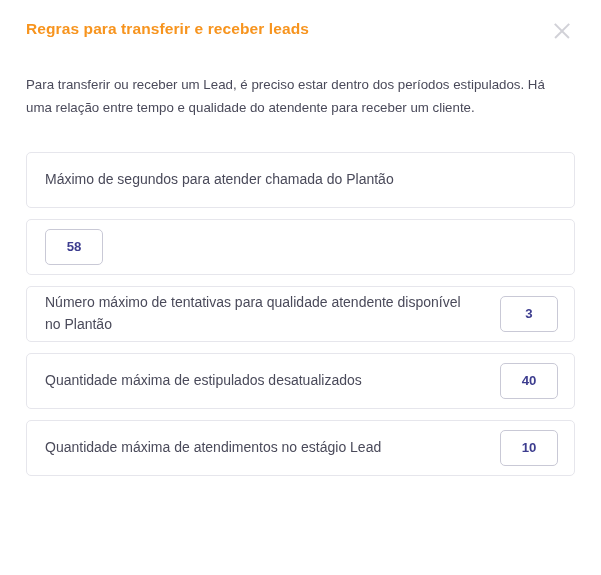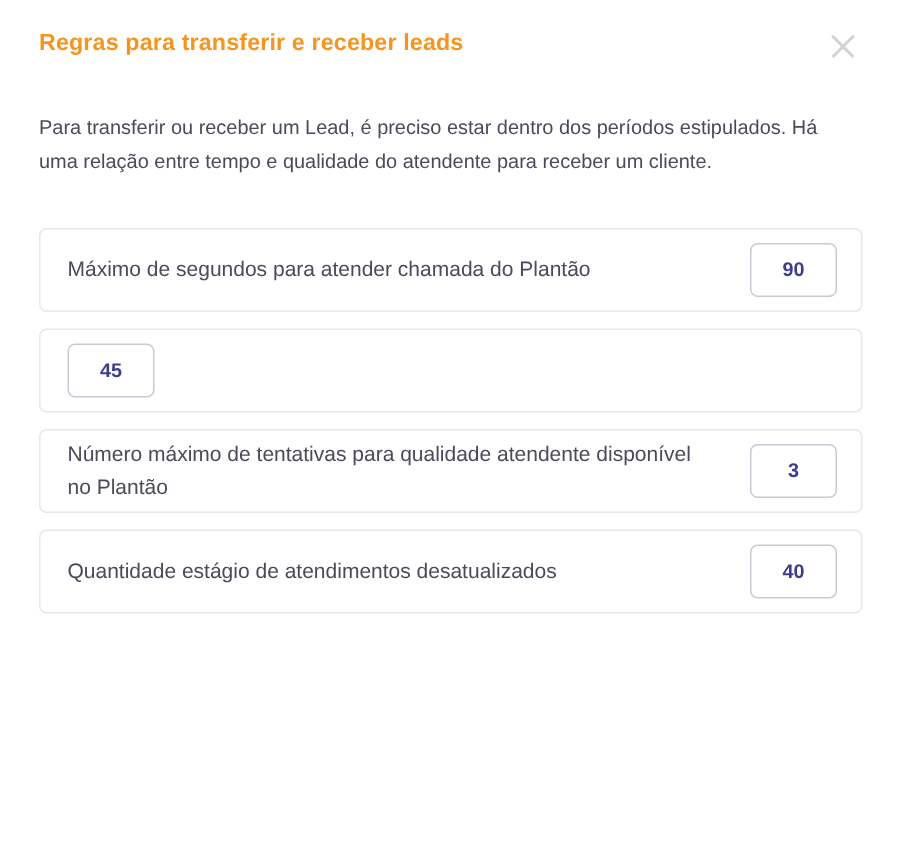--- a/index.html
+++ b/index.html
@@ -115,32 +115,35 @@
     <h1 class="modal-title">Regras para transferir e receber leads</h1>
     <div class="close-icon"></div>
   </div>
 
   <p class="intro">Para transferir ou receber um Lead, é preciso estar dentro dos períodos estipulados. Há uma relação entre tempo e qualidade do atendente para receber um cliente.</p>
 
   <div class="rules-list">
 
     <div class="rule-row">
       <div class="rule-label">Máximo de segundos para atender chamada do Plantão</div>
-      <div class="rule-value">90</div>
     </div>
 
     <div class="rule-row">
-      <div class="rule-value">45</div>
+      <div class="rule-value">58</div>
     </div>
 
     <div class="rule-row">
       <div class="rule-label">Número máximo de tentativas para qualidade atendente disponível no Plantão</div>
       <div class="rule-value">3</div>
     </div>
 
     <div class="rule-row">
-      <div class="rule-label">Quantidade estágio de atendimentos desatualizados</div>
+      <div class="rule-label">Quantidade máxima de estipulados desatualizados</div>
       <div class="rule-value">40</div>
     </div>
 
+    <div class="rule-row">
+      <div class="rule-label">Quantidade máxima de atendimentos no estágio Lead</div>
+      <div class="rule-value">10</div>
+    </div>
 
   </div>
 </div>
 
 </body></html>

